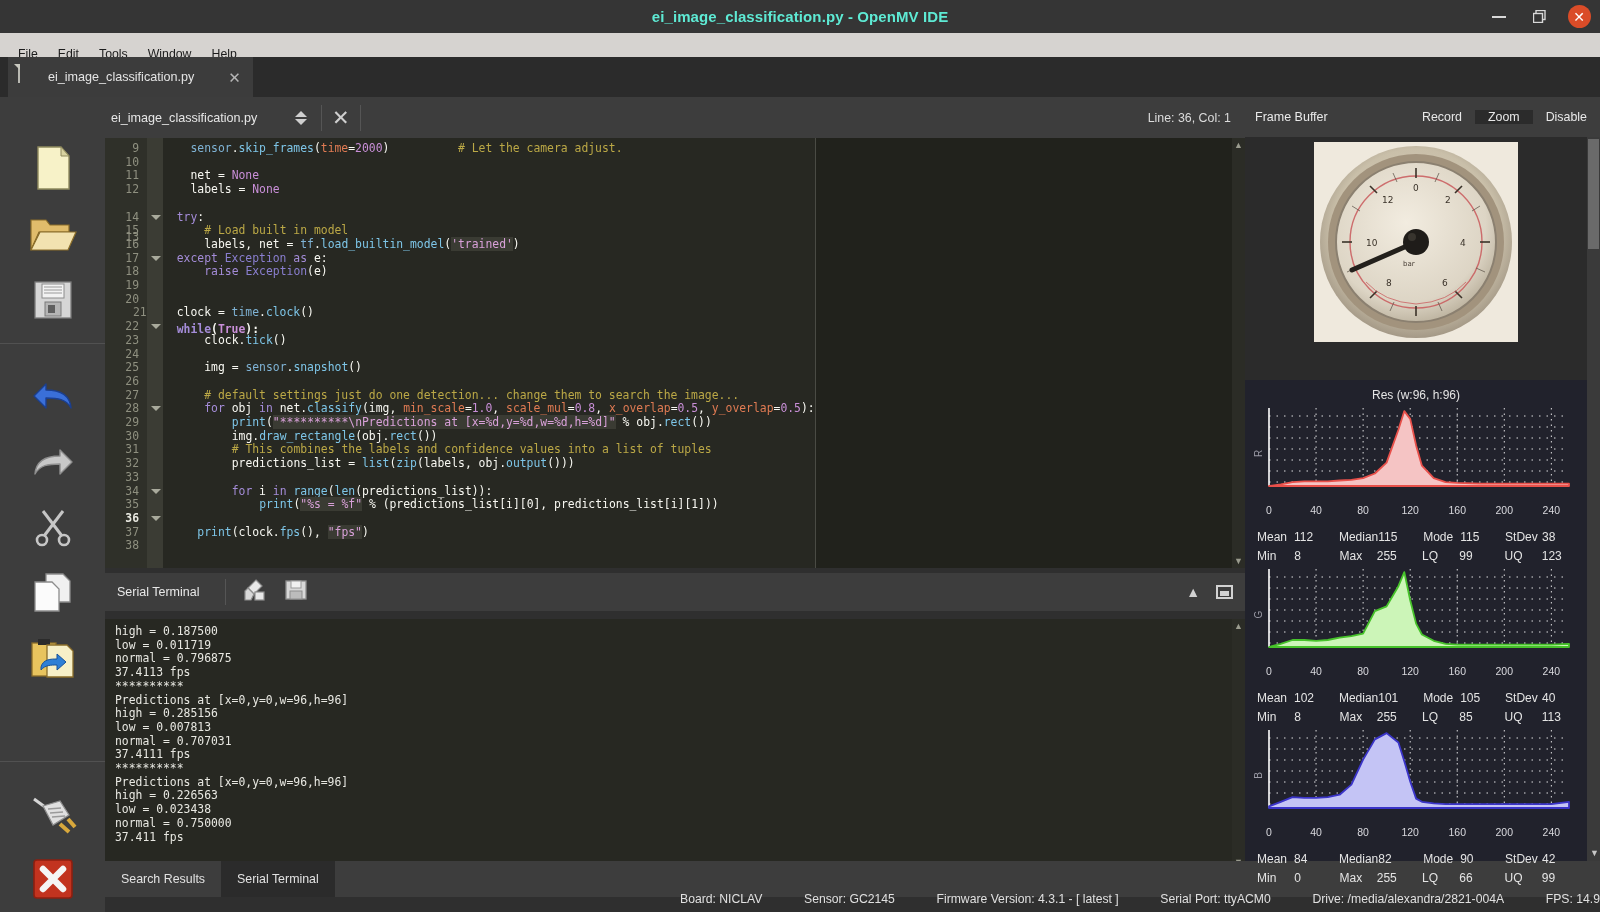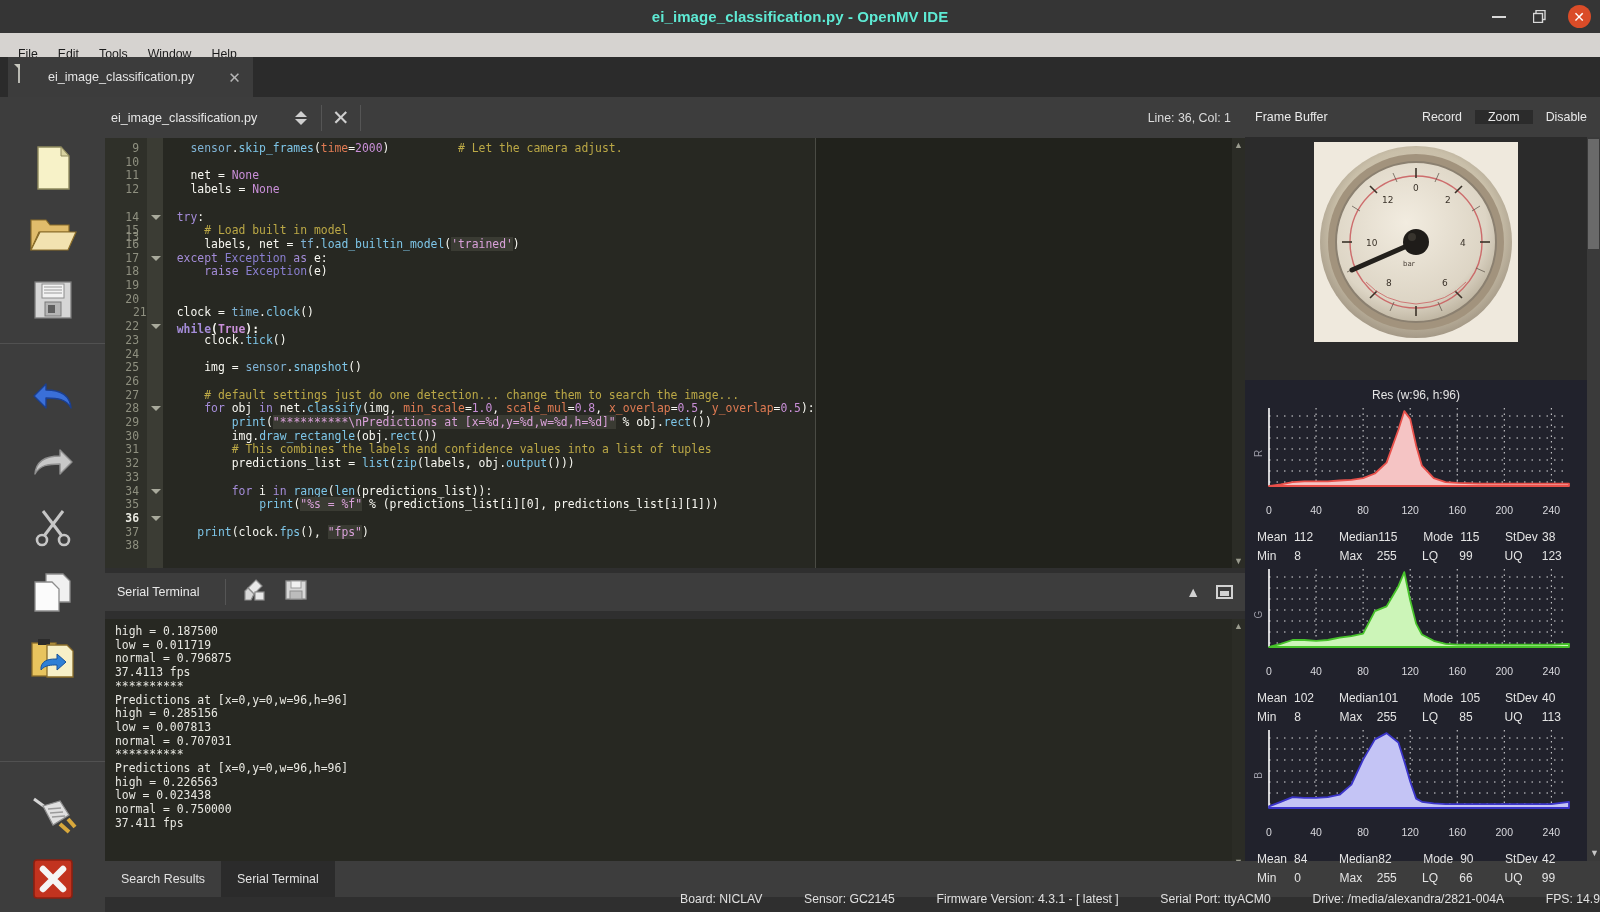--- a/index.html
+++ b/index.html
@@ -550,20 +550,21 @@
   <div id="termlines">
       <div class="tline">high = 0.187500</div>
       <div class="tline">low = 0.011719</div>
       <div class="tline">normal = 0.796875</div>
       <div class="tline">37.4113 fps</div>
       <div class="tline">**********</div>
       <div class="tline">Predictions at [x=0,y=0,w=96,h=96]</div>
       <div class="tline">high = 0.285156</div>
       <div class="tline">low = 0.007813</div>
       <div class="tline">normal = 0.707031</div>
+      <div class="tline">37.4111 fps</div>
       <div class="tline">**********</div>
       <div class="tline">Predictions at [x=0,y=0,w=96,h=96]</div>
       <div class="tline">high = 0.226563</div>
       <div class="tline">low = 0.023438</div>
       <div class="tline">normal = 0.750000</div>
       <div class="tline">37.411 fps</div>
     </div>
   <div class="term-scroll">
     <span class="arr-u" style="position:absolute;left:2px;top:2px;color:#9a9b8e;font-size:9px;">▲</span>
     <span class="arr-d" style="position:absolute;left:2px;bottom:2px;color:#9a9b8e;font-size:9px;">▼</span>

